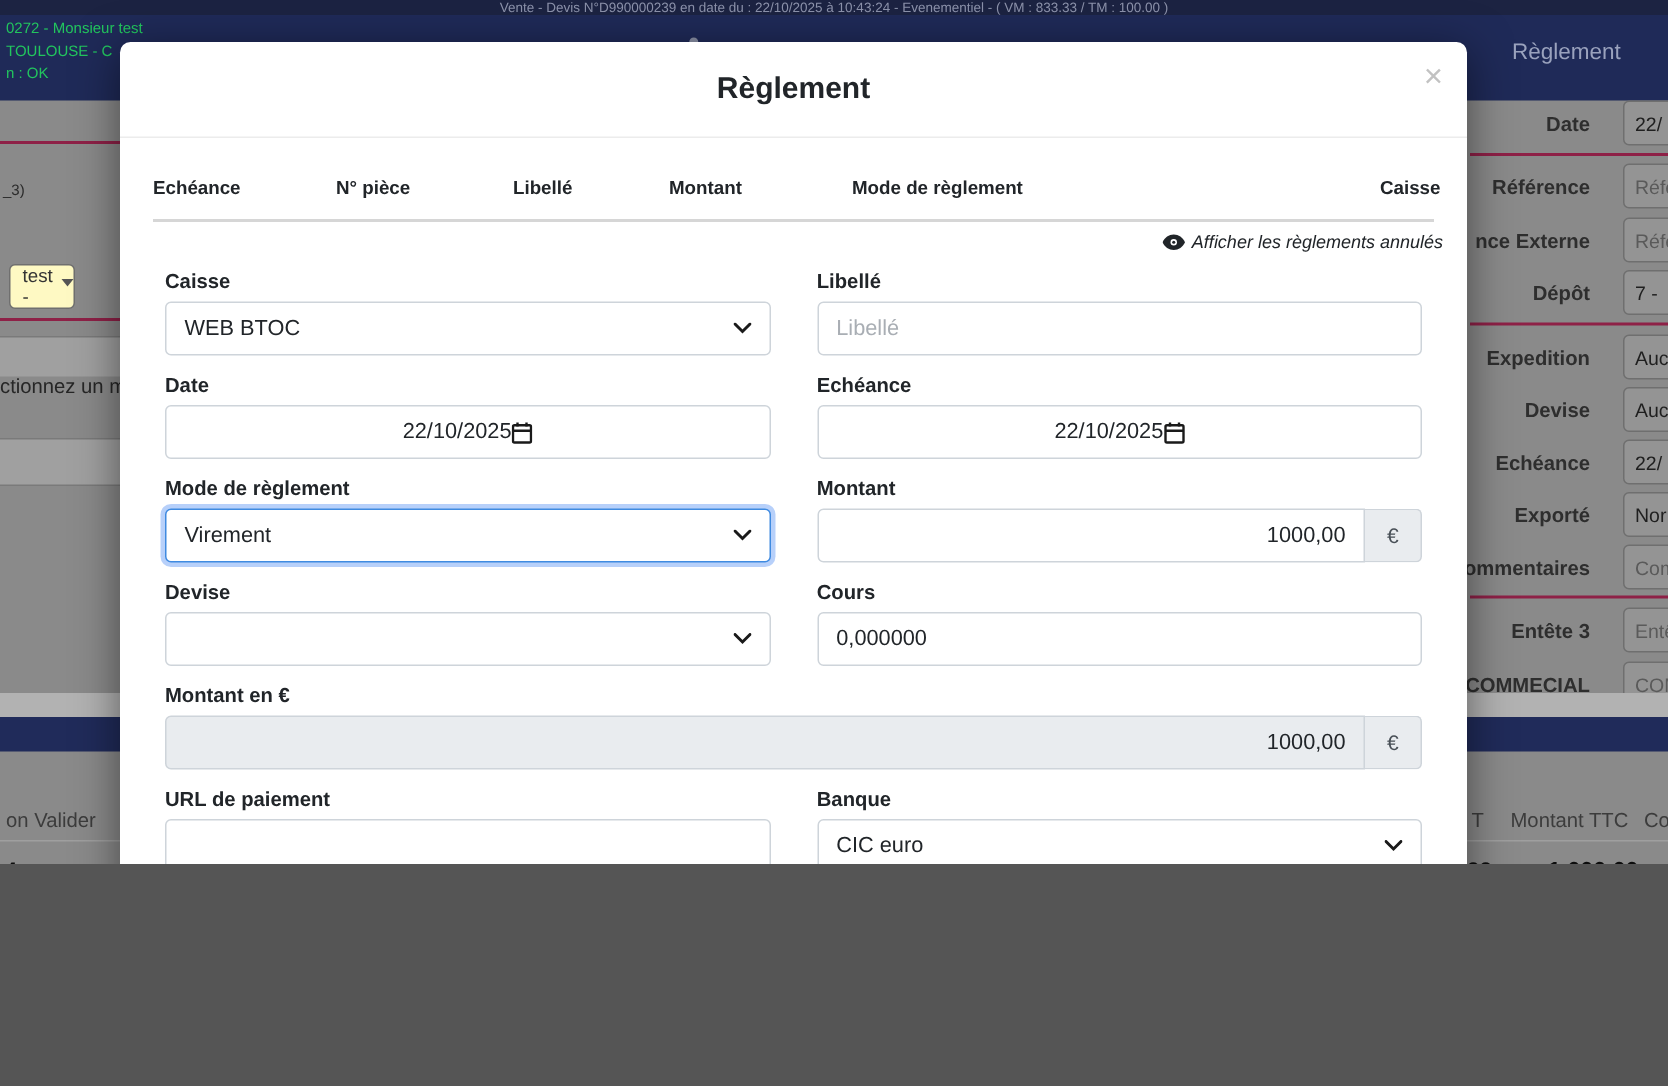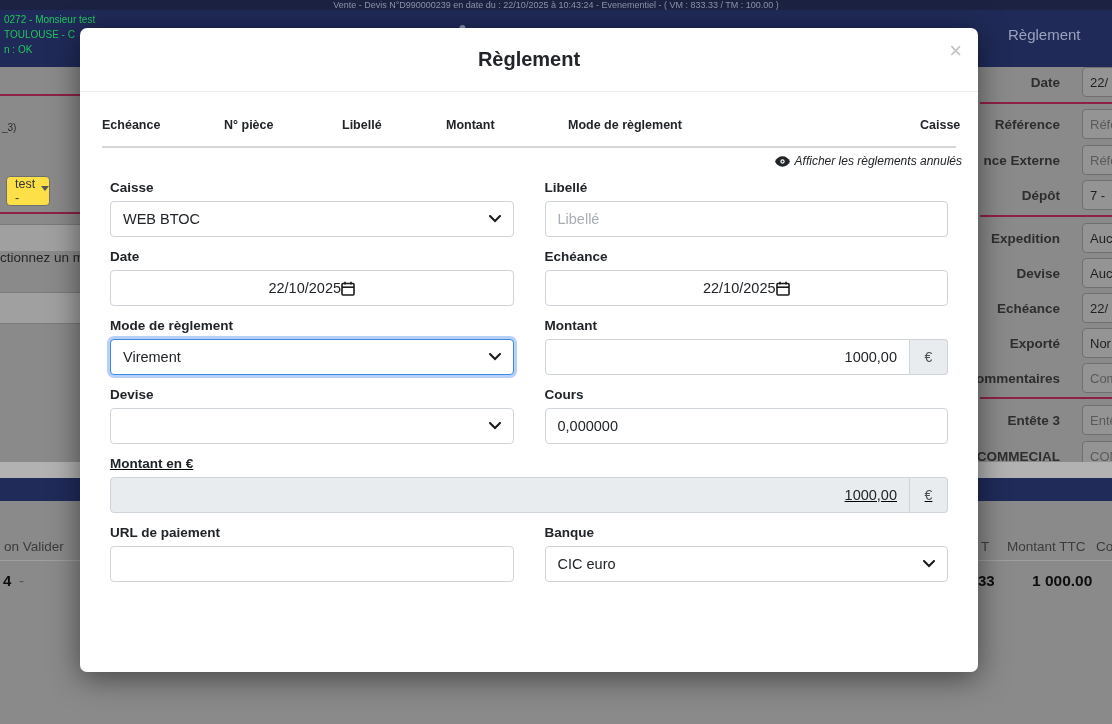--- a/index.html
+++ b/index.html
@@ -1,32 +1,32 @@
 <!DOCTYPE html>
 <html><head>
 <meta charset="utf-8">
 <style>
   html,body { margin:0; padding:0; background:#555; }
-  .stage { position:relative; width:1112px; height:724px; overflow:hidden;
+  .stage { position:relative; width:1112px; height:576px; overflow:hidden;
            background:#8a8a8a; font-family:"Liberation Sans",sans-serif; }
 
   
   .topstrip { position:absolute; left:0; top:0; width:100%; height:10px; background:#1c2342;
               color:#8c92ab; font-size:9px; line-height:10px; text-align:center; white-space:nowrap; }
   .navbar { position:absolute; left:0; top:10px; width:100%; height:57px; background:#1f2a58; }
   .nav-cust { position:absolute; left:4px; top:2px; font-size:10px; line-height:15px; color:#22c55e; white-space:nowrap; }
   .person-icon { position:absolute; left:456px; top:14px; }
   .mail-icon { position:absolute; left:731px; top:17px; }
   .nav-annuler { position:absolute; left:860px; top:16px; font-size:15px; color:#8890a9; }
   .nav-reglement { position:absolute; left:1008px; top:16px; font-size:15px; color:#9aa2bd; }
 
   .hr-red { position:absolute; height:2px; background:#8e2147; }
   .left-frag3 { position:absolute; left:2px; top:122px; font-size:10px; color:#2b2b2b; }
   .test-btn { position:absolute; left:6px; top:176px; width:44px; height:30px; box-sizing:border-box;
-              border:1px solid #6f6f6f; border-radius:4px; background:#fde047; font-size:12.5px; color:#333;
+              border:1px solid #6f6f6f; border-radius:4px; background:#fef9c3; font-size:12.5px; color:#333;
               display:flex; align-items:center; padding-left:8px; gap:5px; }
   .caret { width:0; height:0; border-left:4px solid transparent; border-right:4px solid transparent;
            border-top:5px solid #555; margin-top:-6px; }
   .left-bar1 { position:absolute; left:0; top:224px; width:80px; height:26px; background:#a0a0a0; border-top:1px solid #7a7a7a; }
   .left-msg { position:absolute; left:0; top:250px; font-size:13.5px; color:#262626; white-space:nowrap; }
   .left-bar2 { position:absolute; left:0; top:292px; width:80px; height:30px; background:#a0a0a0;
                border-top:1px solid #7a7a7a; border-bottom:1px solid #7a7a7a; }
 
   .right-row { position:absolute; left:960px; width:176px; height:30px; display:flex; align-items:center; }
   .right-row .rlabel { flex:1; text-align:right; font-size:13.5px; font-weight:700; color:#2e2e2e;
@@ -64,21 +64,21 @@
   .select.focused { border-color:#3f8ae0; box-shadow:0 0 0 3px rgba(96,150,245,.45); }
   input.control { width:100%; outline:none; font-family:inherit; }
   input.control::placeholder { color:#a9aeb4; }
   .amount { text-align:right; }
   .igroup { display:flex; }
   .igroup .control { flex:1; border-radius:4px 0 0 4px; }
   .addon { width:38px; flex:none; box-sizing:border-box; border:1px solid #ced4da; border-left:none;
            border-radius:0 4px 4px 0; background:#e9ecef; display:flex; align-items:center;
            justify-content:center; font-size:14px; color:#495057; }
   .ro .control { background:#e9ecef; justify-content:flex-end; }
-  .full { grid-column:1 / -1;text-decoration:underline; }
+  .full { grid-column:1 / -1; }
   .datebox { justify-content:center; cursor:text; }
   .m-foot { flex:none; border-top:1px solid #e7e7e7; padding:13px 16px; display:flex;
             justify-content:space-between; align-items:center; }
   .btn-light { background:#fff; border:1px solid #c9c9c9; border-radius:4px; padding:7px 13px;
                font-size:14px; color:#212529; font-family:inherit; cursor:pointer; }
   .btn-green { background:#087f46; border:1px solid #087f46; border-radius:4px; padding:7px 14px;
                font-size:14px; color:#fff; font-family:inherit; cursor:pointer; }
 </style>
 </head>
 <body>

